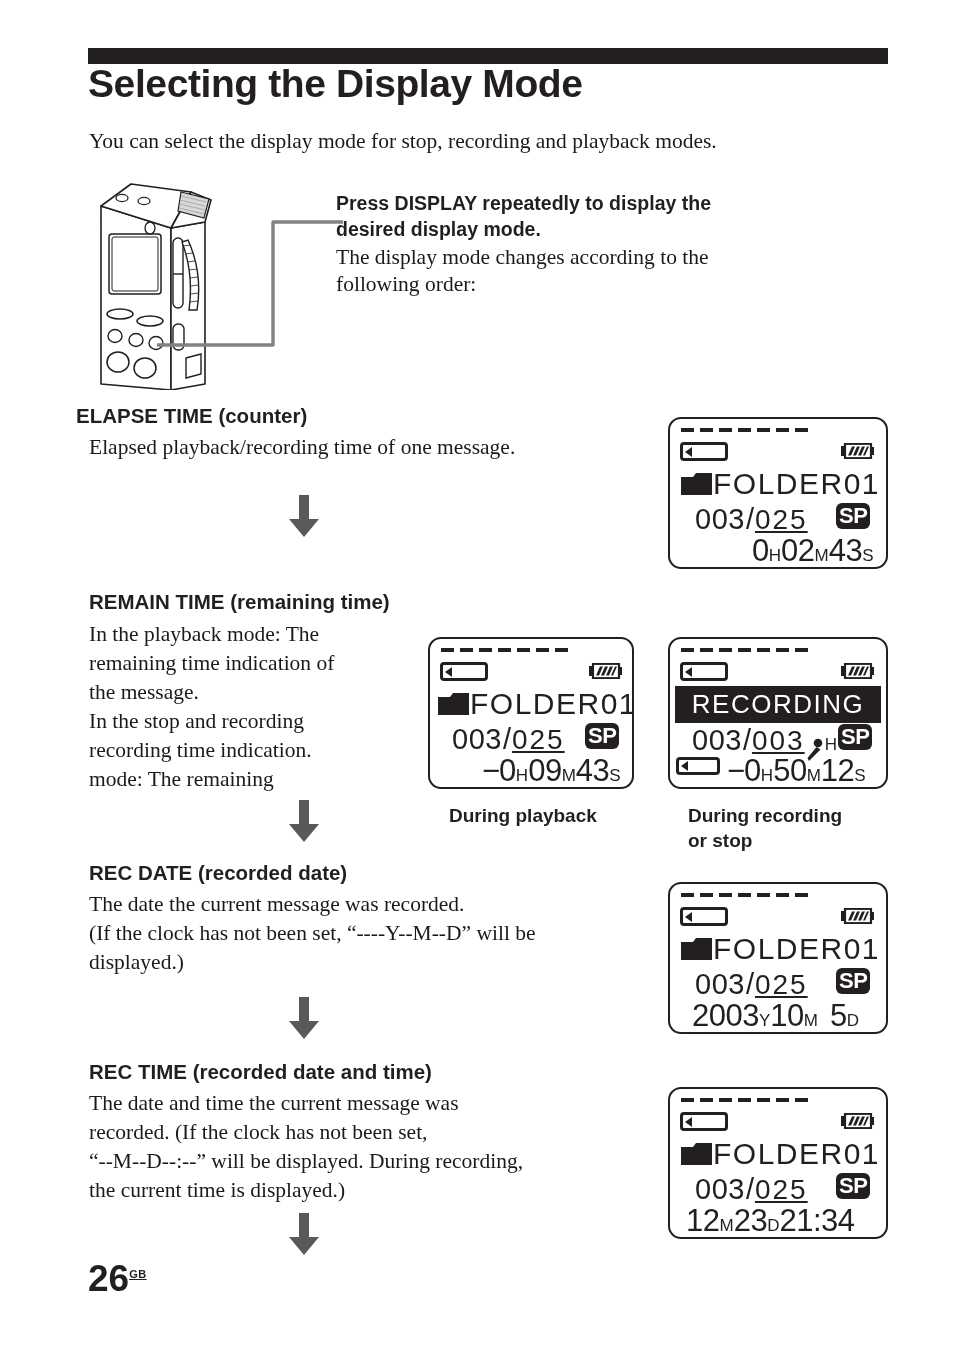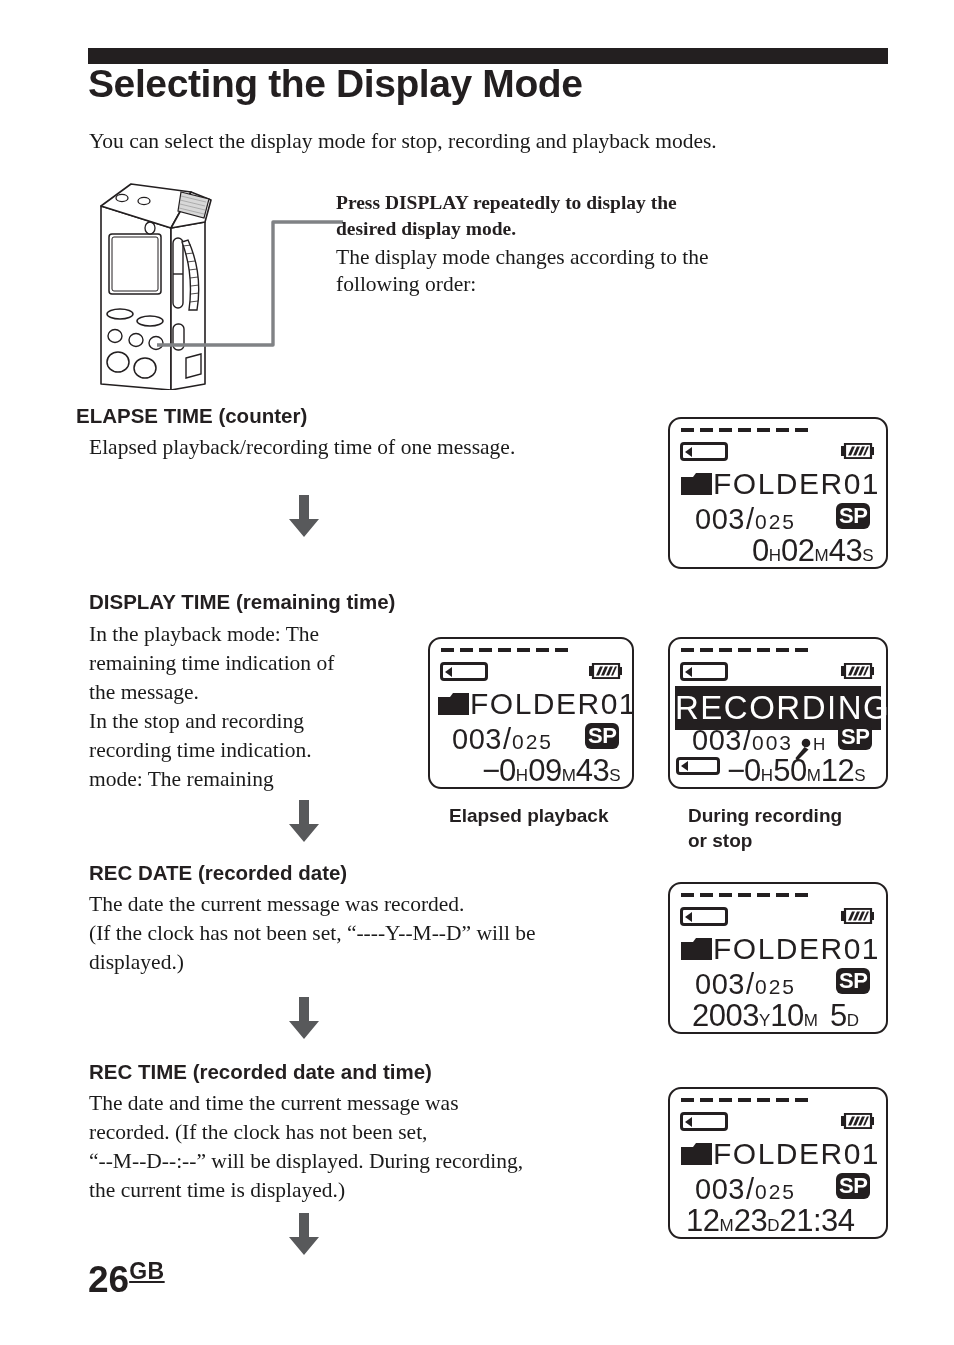--- a/index.html
+++ b/index.html
@@ -56,21 +56,21 @@
     pointer-events: none;
   }
 
   
   .callout {
     position: absolute;
     left: 336px; top: 190px;
     width: 460px;
   }
   .callout .bold-line {
-    font-family: Liberation Serif, serif;
+    font-family: Liberation Sans, sans-serif;
     font-weight: bold;
     font-size: 19.5px;
     line-height: 26px;
     color: #231f20;
   }
   .callout .normal-line {
     font-size: 21.5px;
     line-height: 27px;
     margin-top: 2px;
     color: #1a1a1a;
@@ -169,22 +169,23 @@
   .num-row { font-size: 0; }
   .num-big {
     font-size: 29px;
     letter-spacing: 0.5px;
   }
   .num-slash {
     font-size: 29px;
     padding: 0 1px;
   }
   .num-small {
-    font-size: 21px;
+    font-size: 28px;
     letter-spacing: 2px;
+    text-decoration: underline;
   }
   .sp-badge {
     display: inline-block;
     background: #231f20;
     color: #ffffff;
     font-family: "Liberation Sans", sans-serif;
     font-weight: bold;
     font-size: 22px;
     line-height: 26px;
     padding: 0 3px;
@@ -203,21 +204,21 @@
   }
   .t-minus {
     font-size: 31px;
     letter-spacing: -1px;
   }
   .rec-banner {
     position: absolute;
     background: #231f20;
     color: #ffffff;
     font-family: "Liberation Sans", sans-serif;
-    font-size: 33px;
+    font-size: 26px;
     letter-spacing: 1.5px;
     text-align: center;
     line-height: 1;
   }
   .mic-icon {
     display: inline-block;
     width: 20px; height: 24px;
     vertical-align: middle;
   }
   .mic-icon svg { display: block; }
@@ -234,21 +235,21 @@
   
   .page-num {
     position: absolute;
     left: 88px; top: 1258px;
     font-family: "Liberation Sans", sans-serif;
     font-weight: bold;
     font-size: 37px;
     color: #231f20;
   }
   .page-num sup {
-    font-size: 23px;
+    font-size: 11px;
     font-weight: bold;
     vertical-align: super;
     letter-spacing: 0.5px;
     text-decoration: underline;
   }
 </style>
 </head>
 <body>
 
 <div class="rule-bar"></div>
@@ -377,21 +378,21 @@
       <span class="t-big">0</span>
       <span class="t-unit">H</span>
       <span class="t-big">02</span>
       <span class="t-unit">M</span>
       <span class="t-big">43</span>
       <span class="t-unit">S</span>
     </div>
   </div>
 </div>
 
-<div class="sec-head" style="left:89px; top:590px;">DISPLAY TIME (remaining time)</div>
+<div class="sec-head" style="left:89px; top:590px;">REMAIN TIME (remaining time)</div>
 <div class="sec-body" style="left:89px; top:620px; width:330px;">
   <div>In the playback mode: The</div>
   <div>remaining time indication of</div>
   <div>the message.</div>
   <div>In the stop and recording</div>
   <div>recording time indication.</div>
   <div>mode: The remaining</div>
 </div>
 
 <div class="arrow-down" style="left:286px; top:800px;">
@@ -443,21 +444,21 @@
       <span class="t-minus">−</span>
       <span class="t-big">0</span>
       <span class="t-unit">H</span>
       <span class="t-big">09</span>
       <span class="t-unit">M</span>
       <span class="t-big">43</span>
       <span class="t-unit">S</span>
     </div>
   </div>
 </div>
-<div class="lcd-caption" style="left:449px; top:803px;">Elapsed playback</div>
+<div class="lcd-caption" style="left:449px; top:803px;">During playback</div>
 
 <div class="lcd" style="left:668px; top:637px; width:220px; height:152px;">
   <div class="lcd-inner">
     <div class="dash-row">
       <i></i>
         <i></i>
         <i></i>
         <i></i>
         <i></i>
         <i></i>

